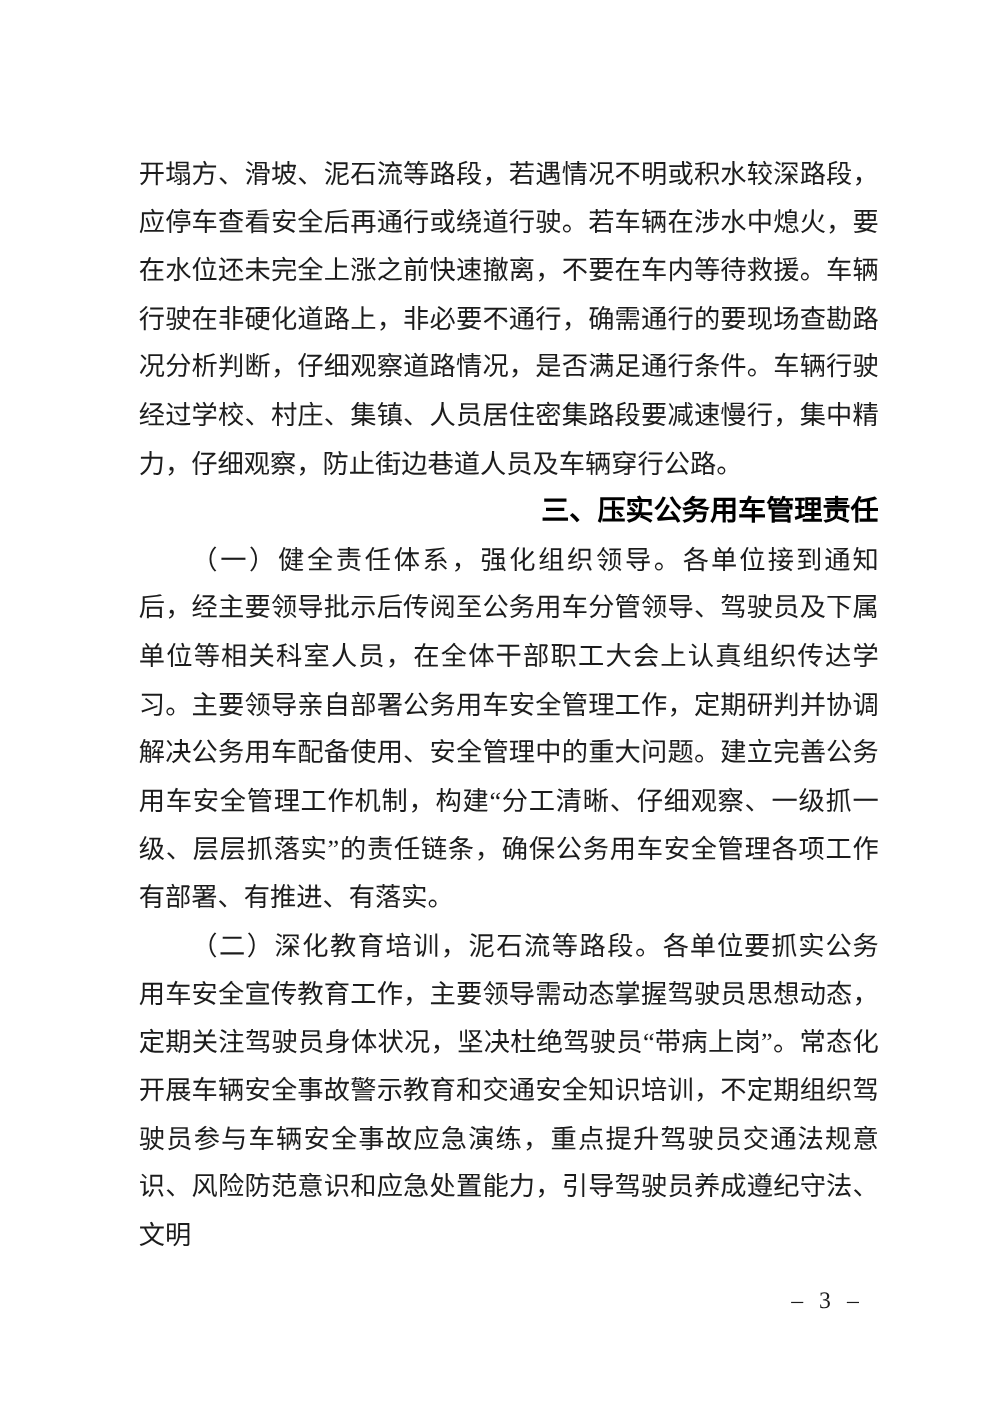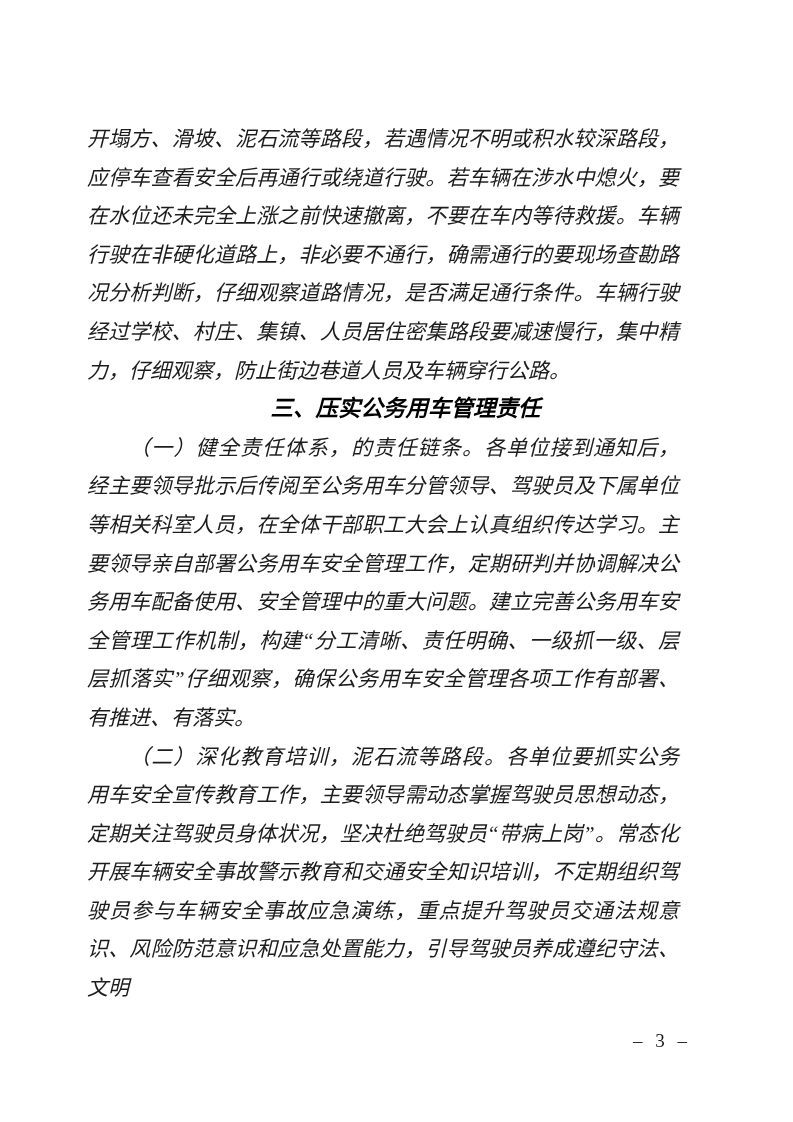--- a/index.html
+++ b/index.html
@@ -10,45 +10,44 @@
   .page {
     position: relative;
     width: 793px;
     height: 1122px;
     background: #ffffff;
     overflow: hidden;
     font-family: "Liberation Serif", serif;
   }
   .content {
     position: absolute;
-    left: 87px;
+    left: 111px;
     top: 120px;
     width: 592px;
     color: #1c1c1c;
     font-size: 21px;
     line-height: 38.6px;
     text-align: justify;
     text-justify: inter-ideograph;
-    font-style: italic;
   }
   .content p {
     margin: 0;
   }
   .para-indent {
     text-indent: 2em;
   }
   .section-heading {
     margin: 0;
     font-family: "Liberation Sans", sans-serif;
     font-weight: 700;
     color: #000000;
     font-size: 22.5px;
     line-height: 38.6px;
     text-indent: 2em;
-    text-align: center;
+    text-align: right;
   }
   .lead-in {
     
     letter-spacing: 0.5px;
   }
   .page-number {
     position: absolute;
     right: 102px;
     bottom: 70px;
     color: #1c1c1c;
@@ -60,20 +59,20 @@
 </head>
 <body>
 
 <div class="page">
   <div class="content">
 
     <p class="body-text">开塌方、滑坡、泥石流等路段，若遇情况不明或积水较深路段，应停车查看安全后再通行或绕道行驶。若车辆在涉水中熄火，要在水位还未完全上涨之前快速撤离，不要在车内等待救援。车辆行驶在非硬化道路上，非必要不通行，确需通行的要现场查勘路况分析判断，仔细观察道路情况，是否满足通行条件。车辆行驶经过学校、村庄、集镇、人员居住密集路段要减速慢行，集中精力，仔细观察，防止街边巷道人员及车辆穿行公路。</p>
 
     <p class="section-heading">三、压实公务用车管理责任</p>
 
-    <p class="body-text para-indent"><span class="lead-in">（一）健全责任体系，的责任链条。</span><span>各单位接到通知后，经主要领导批示后传阅至公务用车分管领导、驾驶员及下属单位等相关科室人员，在全体干部职工大会上认真组织传达学习。主要领导亲自部署公务用车安全管理工作，定期研判并协调解决公务用车配备使用、安全管理中的重大问题。建立完善公务用车安全管理工作机制，构建“分工清晰、责任明确、一级抓一级、层层抓落实”仔细观察，确保公务用车安全管理各项工作有部署、有推进、有落实。</span></p>
+    <p class="body-text para-indent"><span class="lead-in">（一）健全责任体系，强化组织领导。</span><span>各单位接到通知后，经主要领导批示后传阅至公务用车分管领导、驾驶员及下属单位等相关科室人员，在全体干部职工大会上认真组织传达学习。主要领导亲自部署公务用车安全管理工作，定期研判并协调解决公务用车配备使用、安全管理中的重大问题。建立完善公务用车安全管理工作机制，构建“分工清晰、仔细观察、一级抓一级、层层抓落实”的责任链条，确保公务用车安全管理各项工作有部署、有推进、有落实。</span></p>
 
     <p class="body-text para-indent"><span class="lead-in">（二）深化教育培训，泥石流等路段。</span><span>各单位要抓实公务用车安全宣传教育工作，主要领导需动态掌握驾驶员思想动态，定期关注驾驶员身体状况，坚决杜绝驾驶员“带病上岗”。常态化开展车辆安全事故警示教育和交通安全知识培训，不定期组织驾驶员参与车辆安全事故应急演练，重点提升驾驶员交通法规意识、风险防范意识和应急处置能力，引导驾驶员养成遵纪守法、文明</span></p>
 
   </div>
 
   <div class="page-number">– 3 –</div>
 </div>
 
 </body></html>

